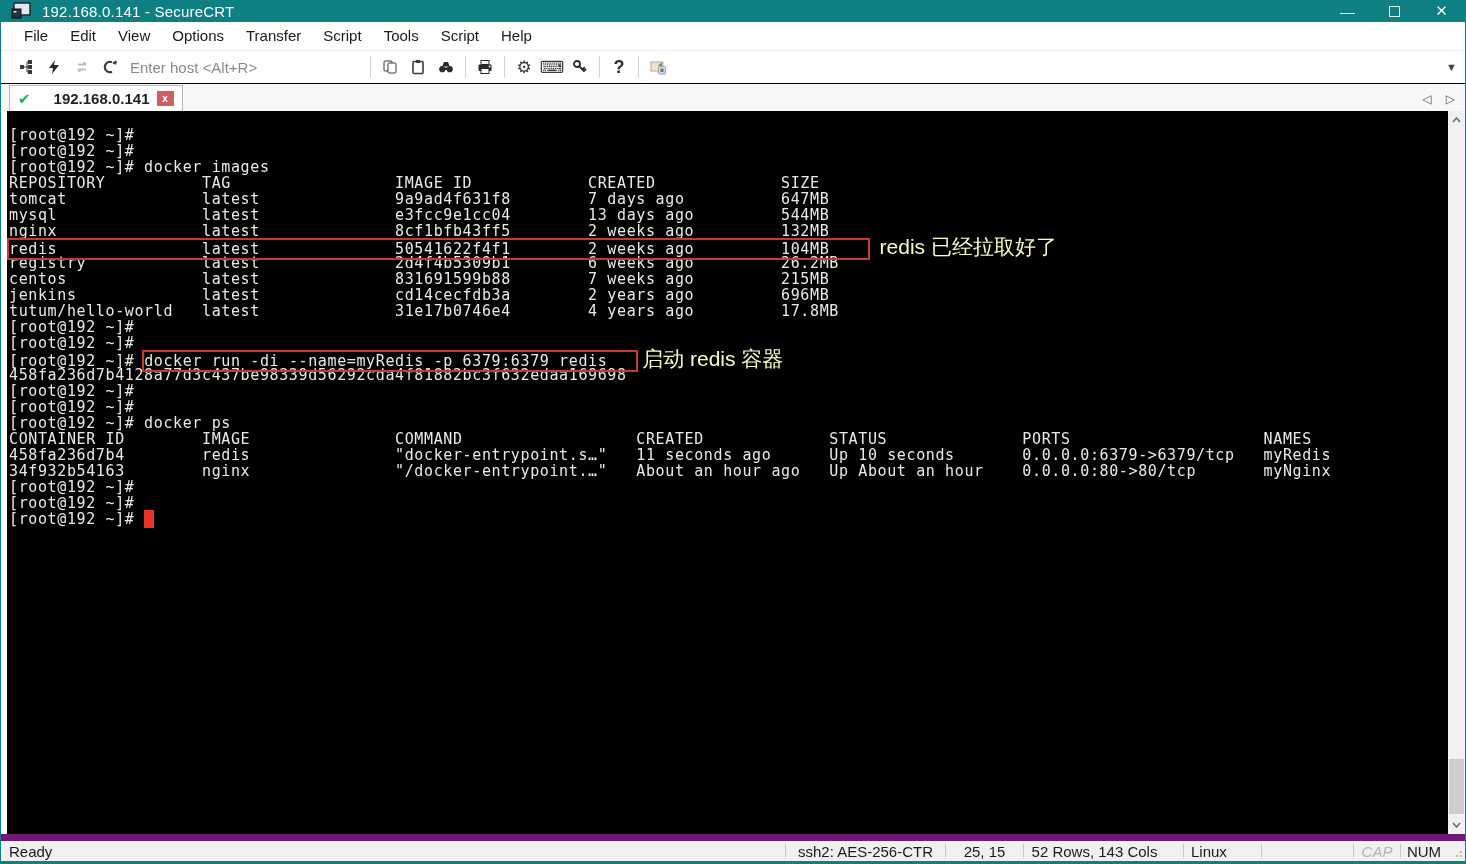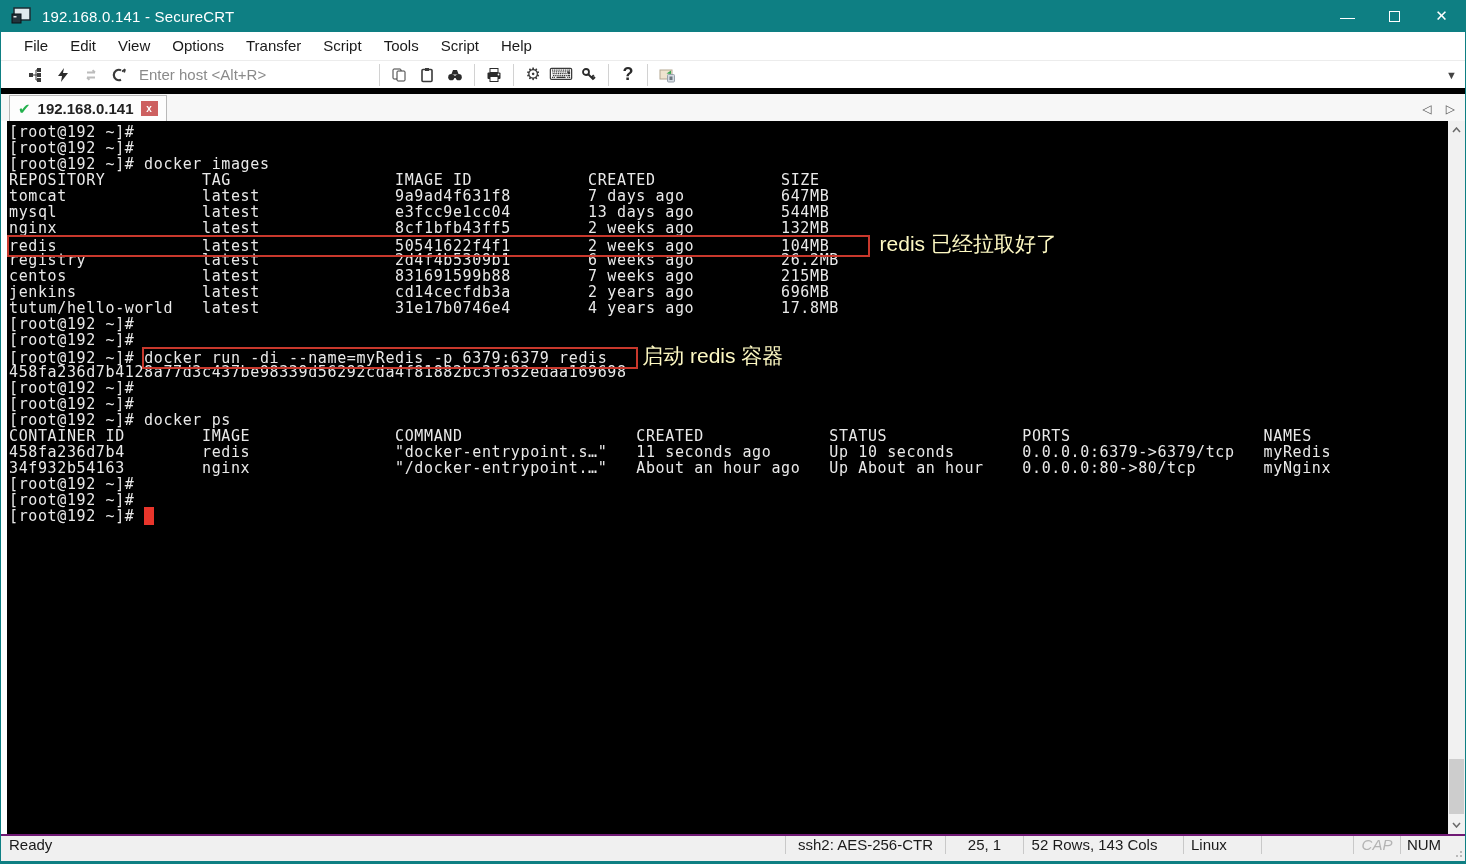--- a/index.html
+++ b/index.html
@@ -2,78 +2,78 @@
 <html><head>
 <meta charset="utf-8">
 <style>
   * { margin:0; padding:0; box-sizing:border-box; }
   html,body { width:1466px; height:864px; overflow:hidden; background:#fff;
               font-family:"Liberation Sans","DejaVu Sans",sans-serif; }
   .window { width:1466px; height:864px; display:flex; flex-direction:column;
             border-left:1px solid #0e7f83; border-right:1px solid #0e7f83; }
 
   
-  .titlebar { height:32px; background:#0e7f83; color:#fff; display:flex; align-items:center;
+  .titlebar { height:22px; background:#0e7f83; color:#fff; display:flex; align-items:center;
               flex:0 0 auto; padding-left:10px; }
   .app-icon { width:22px; height:20px; margin-right:9px; display:flex; align-items:center; }
   .title-text { font-size:15px; letter-spacing:.2px; }
   .win-controls { margin-left:auto; display:flex; height:100%; }
   .win-btn { width:47px; height:100%; display:flex; align-items:center; justify-content:center;
              font-size:15px; color:#fff; cursor:default; }
   .maxbox { width:11px; height:11px; border:1px solid #fff; display:inline-block; }
 
   
   .menubar { height:28px; background:#fff; display:flex; align-items:center; padding-left:12px;
              flex:0 0 auto; }
   .menu-item { font-size:15px; color:#1a1a1a; padding:15px 11px; line-height:28px; }
 
   
-  .toolbar { height:34px; background:#fff; border-top:1px solid #ececec; border-bottom:6px solid #000000;
-             display:flex; align-items:center; padding-left:20px; flex:0 0 auto; }
+  .toolbar { height:34px; background:#fff; border-top:1px solid #ececec; border-bottom:1px solid #000000;
+             display:flex; align-items:center; padding-left:11px; flex:0 0 auto; }
   .tb-btn { width:28px; height:26px; display:flex; align-items:center; justify-content:center; }
   .tb-sep { width:1px; height:22px; background:#d2d2d2; margin:0 5px; }
   .host-input { width:225px; border:none; outline:none; font-size:15px; color:#555; margin:0 10px 0 6px; }
   .host-input::placeholder { color:#8a8a8a; }
   .glyph-icon { font-family:"DejaVu Sans",sans-serif; font-size:17px; color:#3a3a3a; line-height:1; }
   .help-glyph { font-size:18px; font-weight:bold; color:#2b2b2b; }
   .tb-spring { flex:1; }
   .overflow-arrow { color:#444; font-size:11px; margin-right:8px; }
 
   
   .tabbar { height:27px; background:#f7f7f7; display:flex; align-items:flex-end; flex:0 0 auto; }
   .tab { height:26px; margin-left:8px; background:#fdfdfd; border:1px solid #b9b9b9; border-bottom:none;
          display:flex; align-items:center; padding:0 8px; gap:7px; }
   .tab-check { color:#23b14d; font-size:15px; font-weight:bold; }
-  .tab-label { font-size:15px; font-weight:bold; color:#222; }
+  .tab-label { font-size:15px; font-weight:bold; color:#222;margin-left:16px; }
   .tab-close { width:17px; height:15px; background:#cd6060; color:#fff; font-size:10px; font-weight:bold;
                display:flex; align-items:center; justify-content:center; }
   .tab-spring { flex:1; }
   .tab-nav { display:flex; gap:14px; margin:0 10px 5px 0; color:#555; font-size:12px;
              font-family:"DejaVu Sans",sans-serif; }
 
   
   .term-row { flex:1 1 auto; display:flex; min-height:0; background:#fff; }
-  .term-black { flex:1; background:#000; margin-left:6px; padding:3px 0 0 2px; overflow:hidden; }
+  .term-black { flex:1; background:#000; margin-left:6px; padding:16px 0 0 2px; overflow:hidden; }
   .term { font-family:"DejaVu Sans Mono",monospace; font-size:15px; line-height:16px;
           letter-spacing:.62px; color:#e9e9e9; white-space:pre; }
   .tline { height:16px; }
   .box { outline:2px solid #c8382c; }
   .ann { font-family:"Liberation Sans","DejaVu Sans",sans-serif; font-size:21px; line-height:16px;
          color:#fef9c3; letter-spacing:0; }
   .cursor { background:#e8352b; color:transparent; }
 
   
   .scrollbar { width:17px; background:#f1f1f1; position:relative; flex:0 0 auto; }
   .sb-btn { position:absolute; left:0; width:17px; height:18px; display:flex; align-items:center; justify-content:center; }
   .sb-up { top:0; } .sb-down { bottom:0; }
   .sb-thumb { position:absolute; left:1px; width:15px; height:55px; bottom:20px; background:#cdcdcd; }
 
   
-  .statusbar { height:30px; flex:0 0 auto; background:#f0f0f0; border-top:2px solid #701a75;
-               border-bottom:3px solid #0e7f83; display:flex; font-size:15px; color:#1a1a1a; }
+  .statusbar { height:30px; flex:0 0 auto; background:#f0f0f0; border-top:7px solid #701a75;
+               border-bottom:3px solid #0e7f83; display:flex; align-items:center; font-size:15px; color:#1a1a1a; }
   .sb-seg { height:70%; display:flex; align-items:center; justify-content:center;
             border-left:1px solid #c9c9c9; }
   .sb-ready { flex:1; border-left:none; justify-content:flex-start; padding-left:8px; }
   .seg-enc { width:160px; } .seg-pos { width:78px; } .seg-size { width:142px; }
   .seg-os { width:78px; justify-content:flex-start; padding-left:7px;margin-left:18px; }
   .seg-blank { width:92px; } .seg-cap { width:47px; } .seg-num { width:47px; }
   .dim { color:#b4b4b4;font-style:italic; }
   .grip { width:18px; height:100%; position:relative; }
   .grip::after { content:""; position:absolute; right:3px; bottom:4px; width:2px; height:2px; background:#b9b9b9;
                  box-shadow:-4px 0 #b9b9b9, 0 -4px #b9b9b9; }
@@ -223,21 +223,21 @@
         <svg width="9" height="6" viewBox="0 0 9 6">
             <path d="M1 1 L4.5 5 L8 1" stroke="#6a6a6a" stroke-width="1.5" fill="none"></path>
           </svg>
       </span>
     </div>
   </div>
 
   <div class="statusbar">
     <span class="sb-seg sb-ready">Ready</span>
     <span class="sb-seg seg-enc">ssh2: AES-256-CTR</span>
-    <span class="sb-seg seg-pos">25, 1</span>
+    <span class="sb-seg seg-pos">25, 15</span>
     <span class="sb-seg seg-size">52 Rows, 143 Cols</span>
     <span class="sb-seg seg-os">Linux</span>
     <span class="sb-seg seg-blank"></span>
     <span class="sb-seg seg-cap dim">CAP</span>
     <span class="sb-seg seg-num">NUM</span>
     <span class="grip"></span>
   </div>
 
 </div>
 

